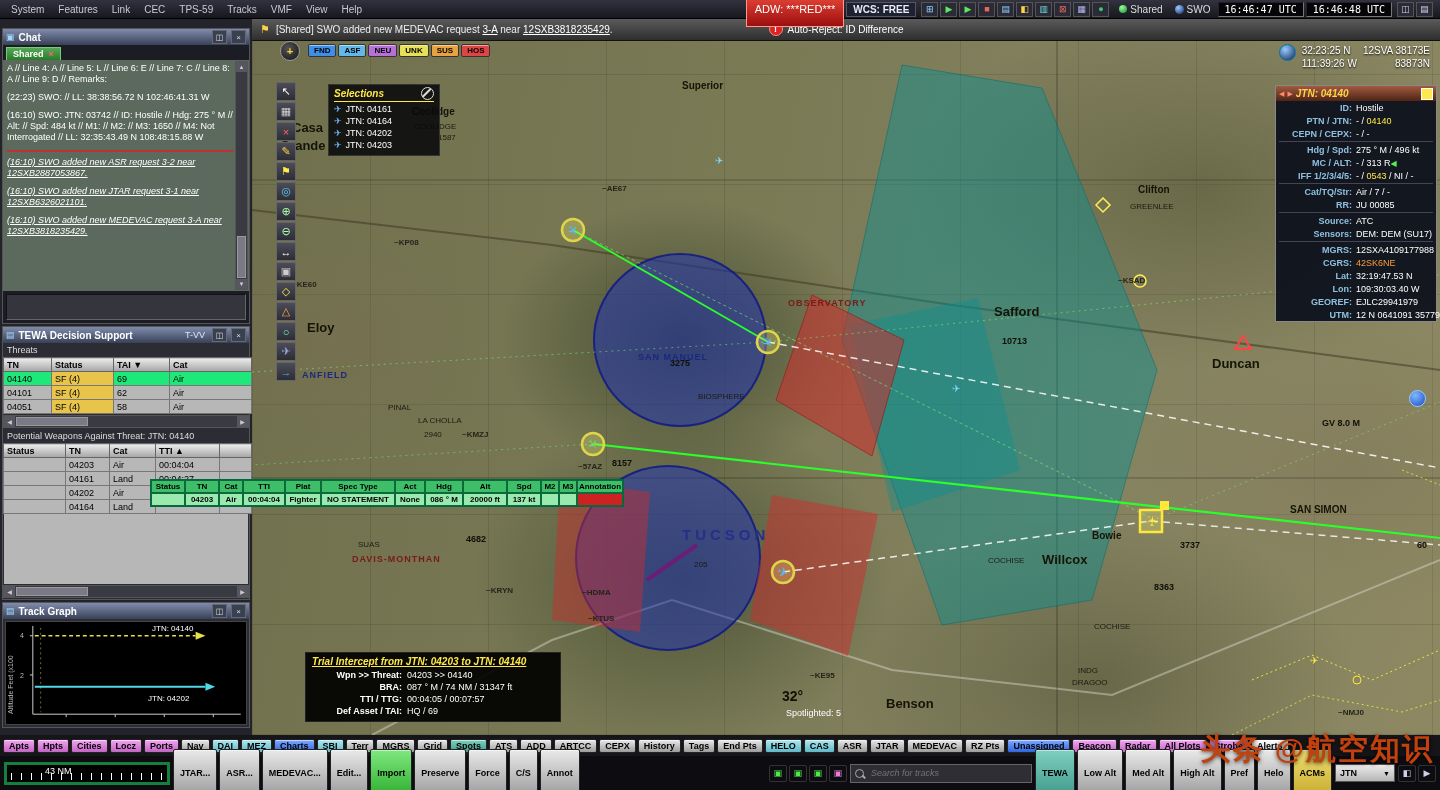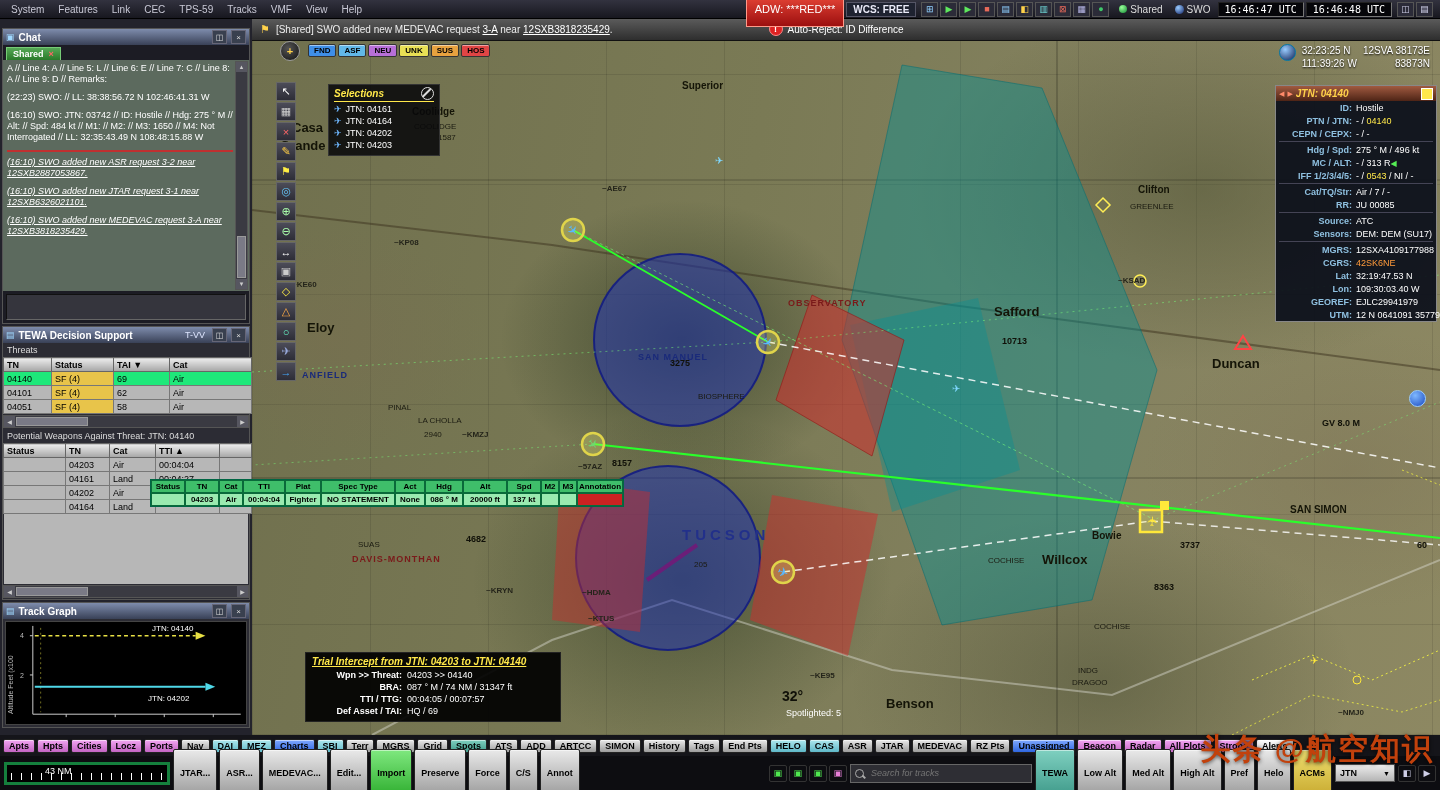--- a/index.html
+++ b/index.html
@@ -829,21 +829,21 @@
       <span class="tb-btn c-cyan"><span>MEZ</span></span>
       <span class="tb-btn c-blue"><span>Charts</span></span>
       <span class="tb-btn c-cyan"><span>SBI</span></span>
       <span class="tb-btn c-gray"><span>Terr</span></span>
       <span class="tb-btn c-gray"><span>MGRS</span></span>
       <span class="tb-btn c-gray"><span>Grid</span></span>
       <span class="tb-btn c-teal"><span>Spots</span></span>
       <span class="tb-btn c-gray"><span>ATS</span></span>
       <span class="tb-btn c-gray"><span>ADD</span></span>
       <span class="tb-btn c-gray"><span>ARTCC</span></span>
-      <span class="tb-btn c-gray"><span>SIMON</span></span>
+      <span class="tb-btn c-gray"><span>CEPX</span></span>
       <span class="tb-btn c-gray"><span>History</span></span>
       <span class="tb-btn c-gray"><span>Tags</span></span>
       <span class="tb-btn c-gray"><span>End Pts</span></span>
       <span class="tb-btn c-cyan"><span>HELO</span></span>
       <span class="tb-btn c-cyan"><span>CAS</span></span>
       <span class="tb-btn c-gray"><span>ASR</span></span>
       <span class="tb-btn c-gray"><span>JTAR</span></span>
       <span class="tb-btn c-gray"><span>MEDEVAC</span></span>
       <span class="tb-btn c-gray"><span>RZ Pts</span></span>
       <span class="tb-btn c-blue"><span>Unassigned</span></span>

